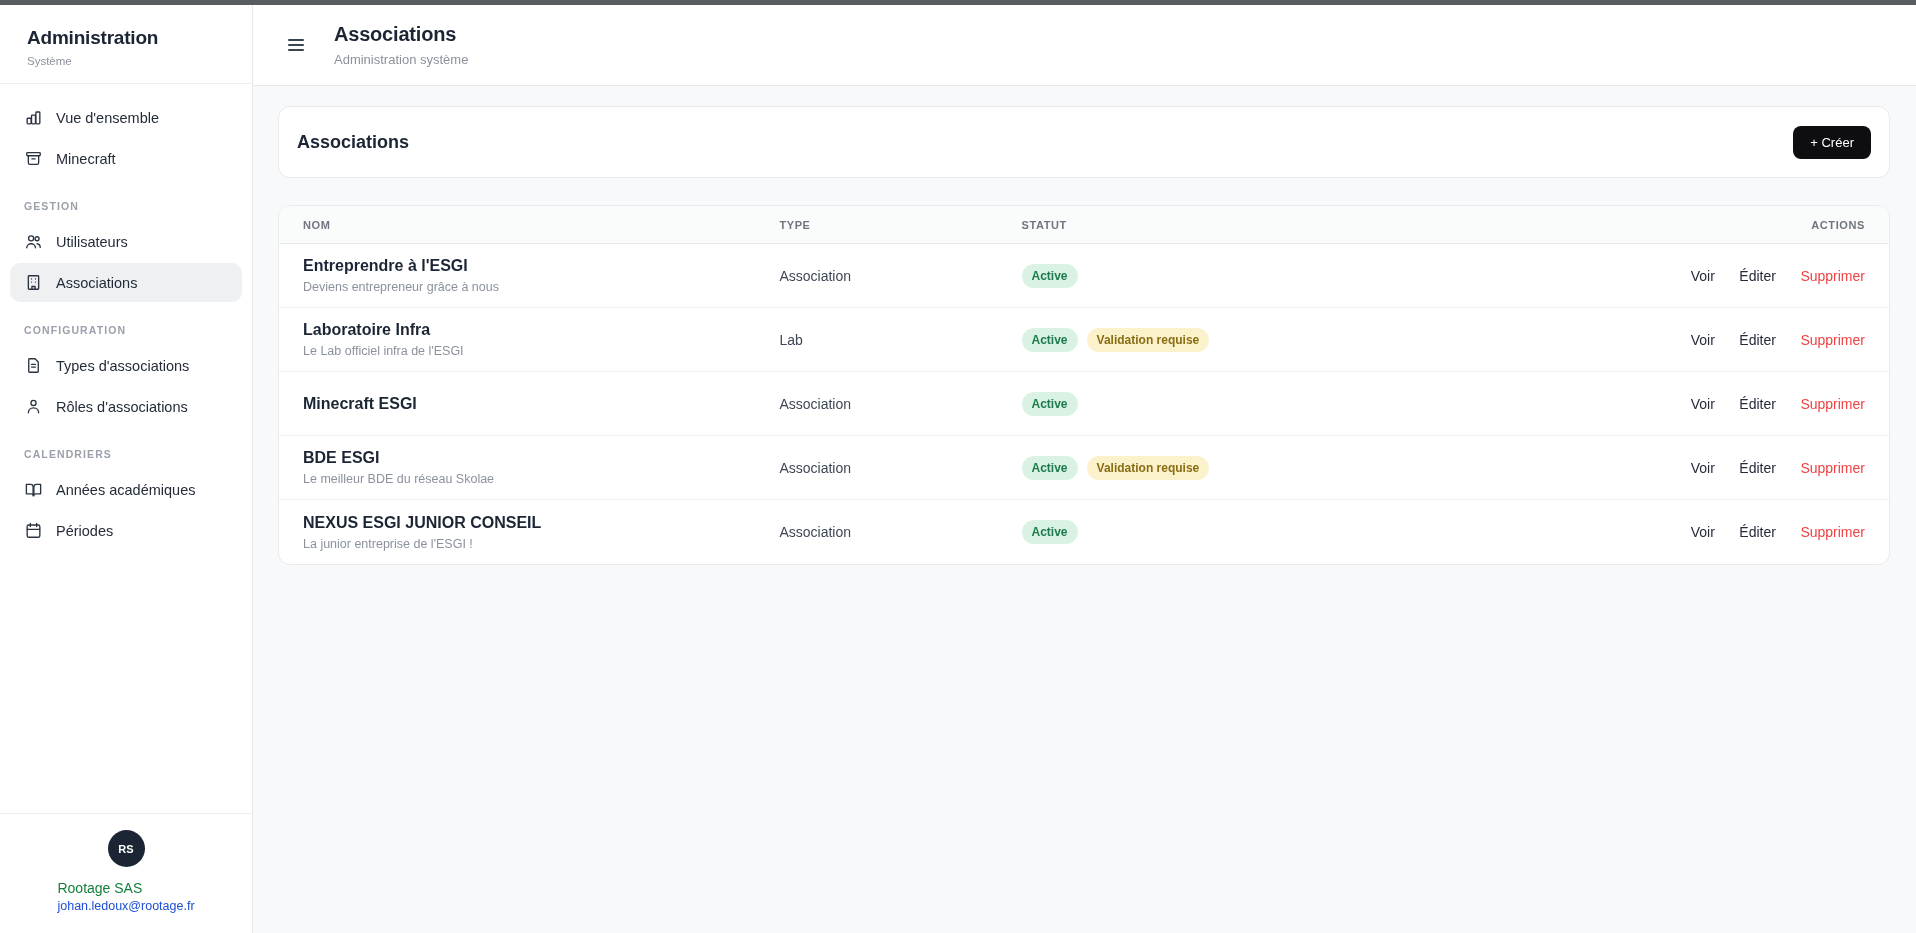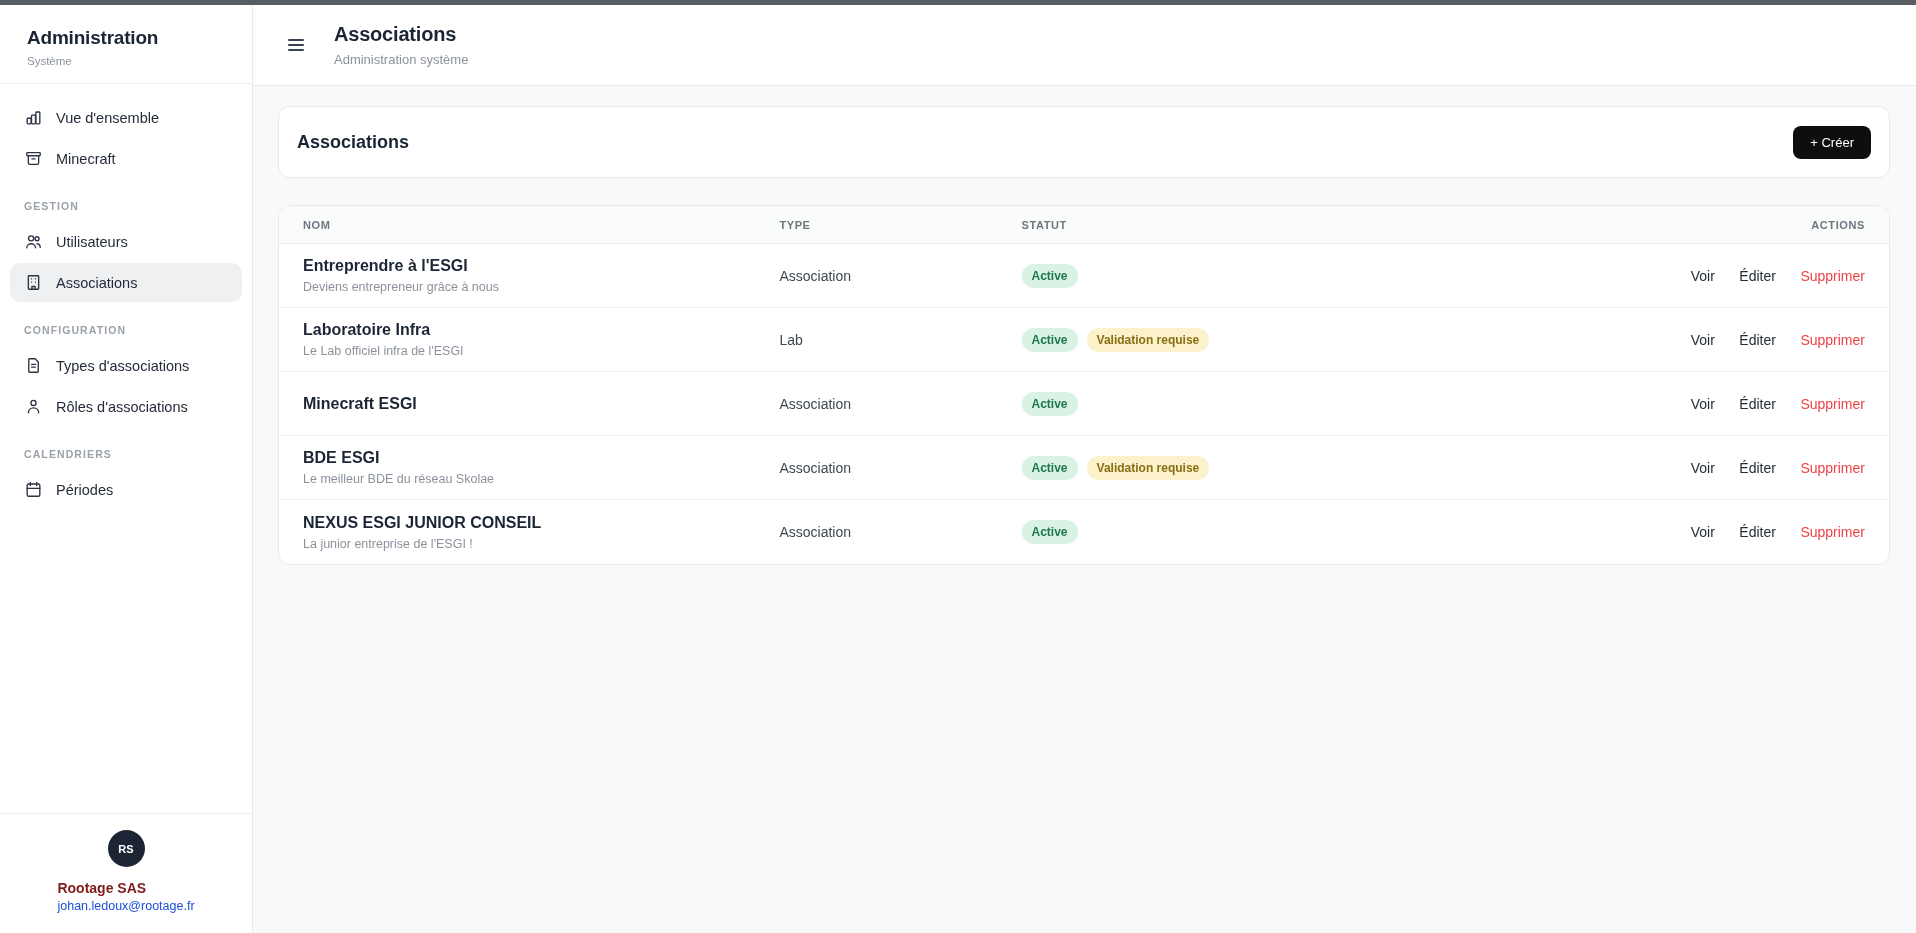--- a/index.html
+++ b/index.html
@@ -44,21 +44,21 @@
     border-top: 1px solid #eceef0;
     padding: 16px 20px 20px 20px;
     display: flex; align-items: center; gap: 13px; flex-direction: column;
   }
   .avatar {
     width: 37px; height: 37px; border-radius: 50%;
     background: #1c2534; color: #ffffff;
     font-size: 11px; font-weight: 700;
     display: flex; align-items: center; justify-content: center;
   }
-  .user-name { font-size: 14px; font-weight: 700; color: #7f1d1d; }
+  .user-name { font-size: 14px; font-weight: 400; color: #15803d; }
   .user-email { font-size: 12.5px; color: #1d4ed8; margin-top: 3px; }
 
   
   .main { flex: 1; display: flex; flex-direction: column; background: #f8f9fa; }
   .main-header {
     background: #ffffff;
     border-bottom: 1px solid #e7e9ec;
     height: 81px;
     display: flex; align-items: center;
     padding: 0 28px 0 35px;
@@ -203,20 +203,29 @@
               <path d="M5.5 20c0-3.6 2.9-6.2 6.5-6.2s6.5 2.6 6.5 6.2"></path>
           </svg>
         </span>
         <span>Rôles d'associations</span>
       </div>
 
       <div class="nav-section-label">CALENDRIERS</div>
       <div class="nav-item">
         <span class="icn">
           <svg viewBox="0 0 24 24" fill="none" stroke="currentColor" stroke-width="1.7" stroke-linecap="round" stroke-linejoin="round">
+            <path d="M3 5.5h5.5a3 3 0 0 1 3 3V20a2.5 2.5 0 0 0-2.5-2.5H3z"></path>
+              <path d="M21 5.5h-5.5a3 3 0 0 0-3 3V20a2.5 2.5 0 0 1 2.5-2.5H21z"></path>
+          </svg>
+        </span>
+        <span>Années académiques</span>
+      </div>
+      <div class="nav-item">
+        <span class="icn">
+          <svg viewBox="0 0 24 24" fill="none" stroke="currentColor" stroke-width="1.7" stroke-linecap="round" stroke-linejoin="round">
             <rect x="4" y="5" width="16" height="15.5" rx="2"></rect>
               <path d="M8 3v4M16 3v4M4 10.5h16"></path>
           </svg>
         </span>
         <span>Périodes</span>
       </div>
     </nav>
 
     <div class="side-footer">
       <div class="avatar">RS</div>

